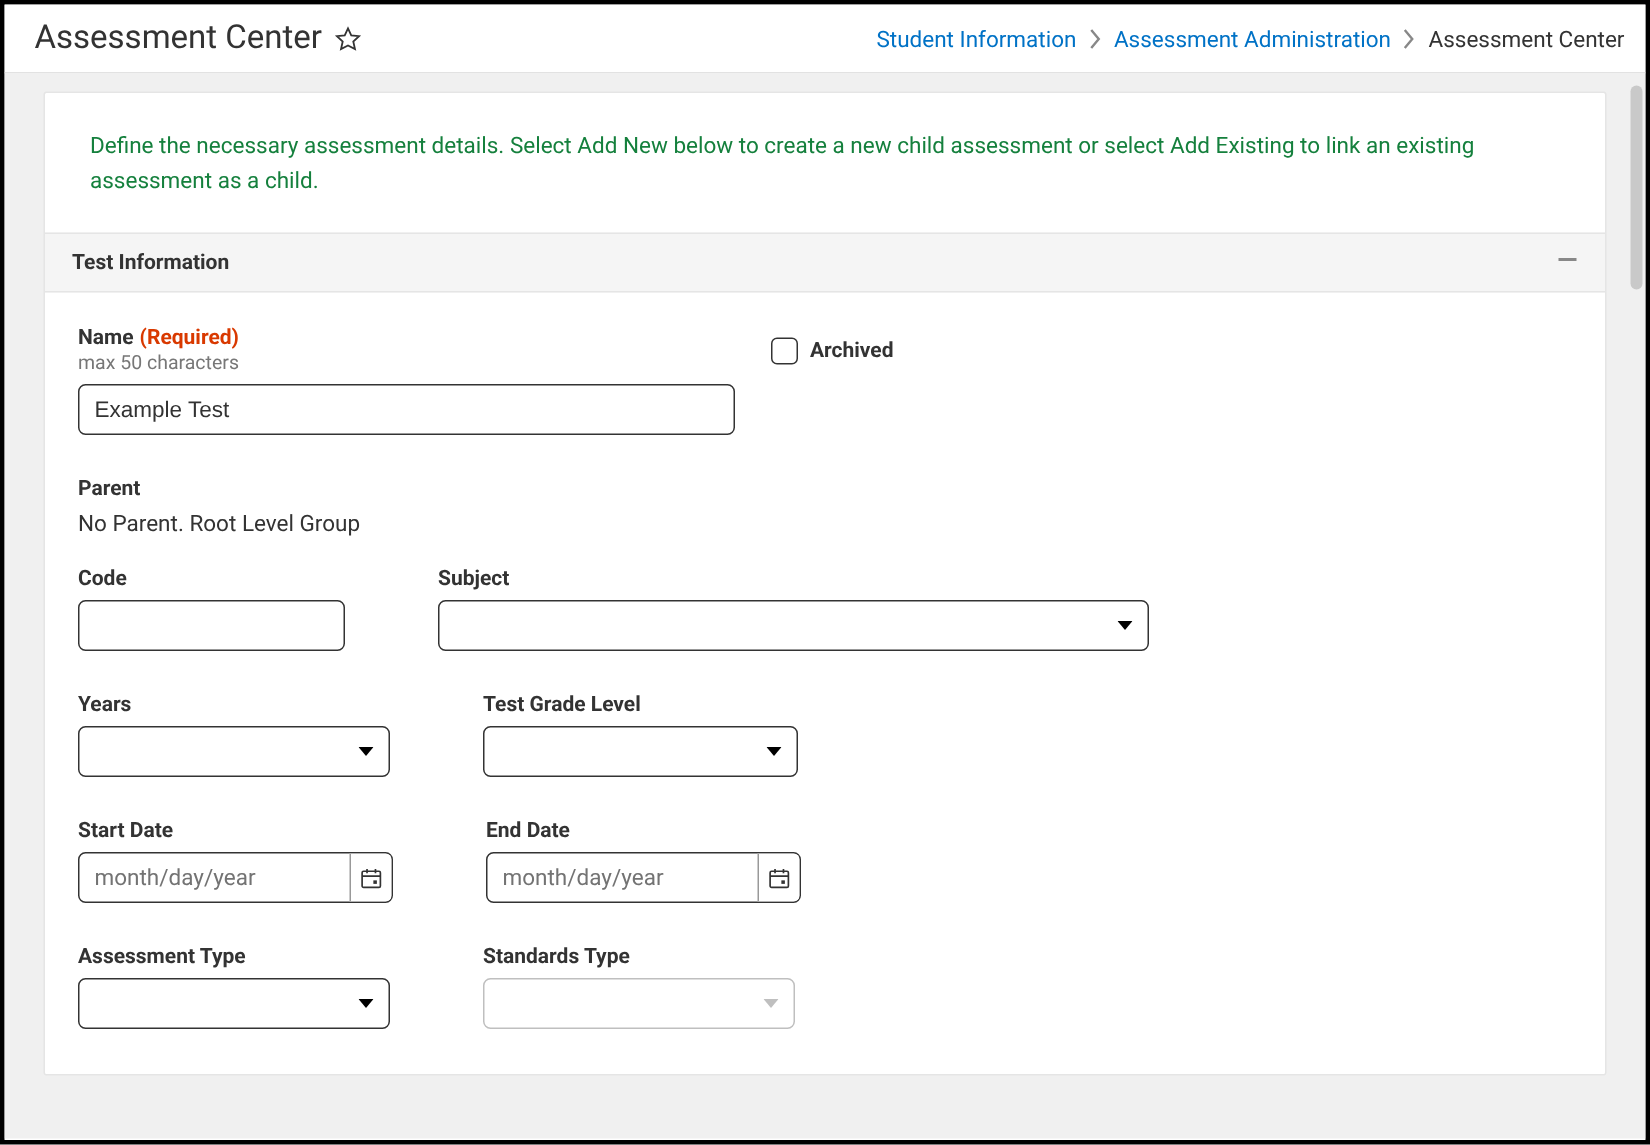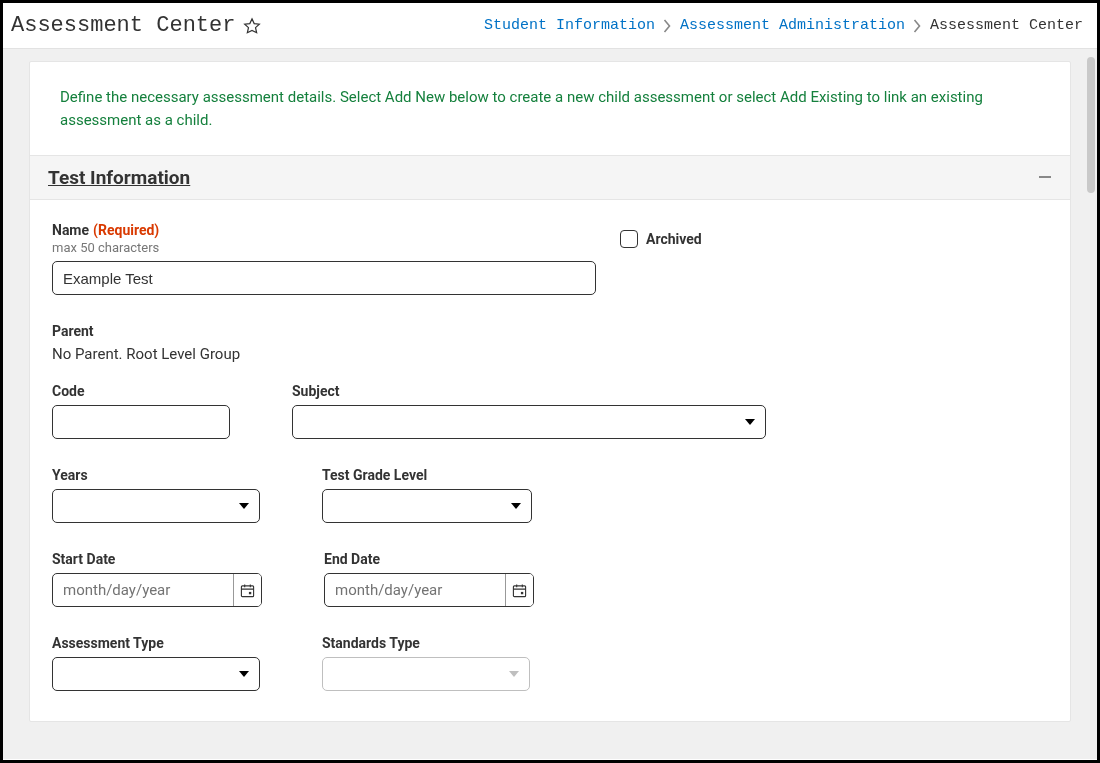--- a/index.html
+++ b/index.html
@@ -9,24 +9,23 @@
       width: 1100px;
       height: 763px;
       border: 3px solid #000;
       position: relative;
       overflow: hidden;
     }
     .topbar {
       display: flex;
       justify-content: space-between;
       align-items: center;
-      padding: 10px 14px 10px 8px;
+      padding: 10px 14px 10px 20px;
       background: #fff;
       border-bottom: 1px solid #e2e2e2;
-      font-family: Liberation Mono, monospace;
     }
     .topbar-left {
       display: flex;
       align-items: center;
       gap: 8px;
     }
     .page-title {
       font-size: 22px;
       font-weight: 400;
       color: #333;
@@ -72,23 +71,22 @@
       background: #f5f5f5;
       border-top: 1px solid #e5e5e5;
       border-bottom: 1px solid #e5e5e5;
       padding: 10px 18px;
       display: flex;
       justify-content: space-between;
       align-items: center;
     }
     .section-title {
       font-weight: 700;
-      font-size: 19px;
-      color: #333;
-      text-decoration: underline;
+      font-size: 14px;
+      color: #333;
     }
     .collapse-icon {
       color: #777;
       font-size: 18px;
       line-height: 1;
       cursor: pointer;
     }
     .section-body {
       padding: 22px 22px 30px 22px;
     }
@@ -115,21 +113,21 @@
     .required { color: #d93900; font-weight: 700; font-size: 14px; }
     .hint { font-size: 13px; color: #777; margin-bottom: 6px; }
     .text-input {
       border: 1px solid #333;
       border-radius: 5px;
       padding: 7px 10px;
       font-size: 15px;
       color: #333;
       height: 34px;
     }
-    .text-input.name-input { width: 544px; }
+    .text-input.name-input { width: 438px; }
     .text-input.code-input { width: 178px; }
     .select-control {
       border: 1px solid #333;
       border-radius: 5px;
       height: 34px;
       display: flex;
       align-items: center;
       justify-content: space-between;
       padding: 0 10px;
       cursor: pointer;

